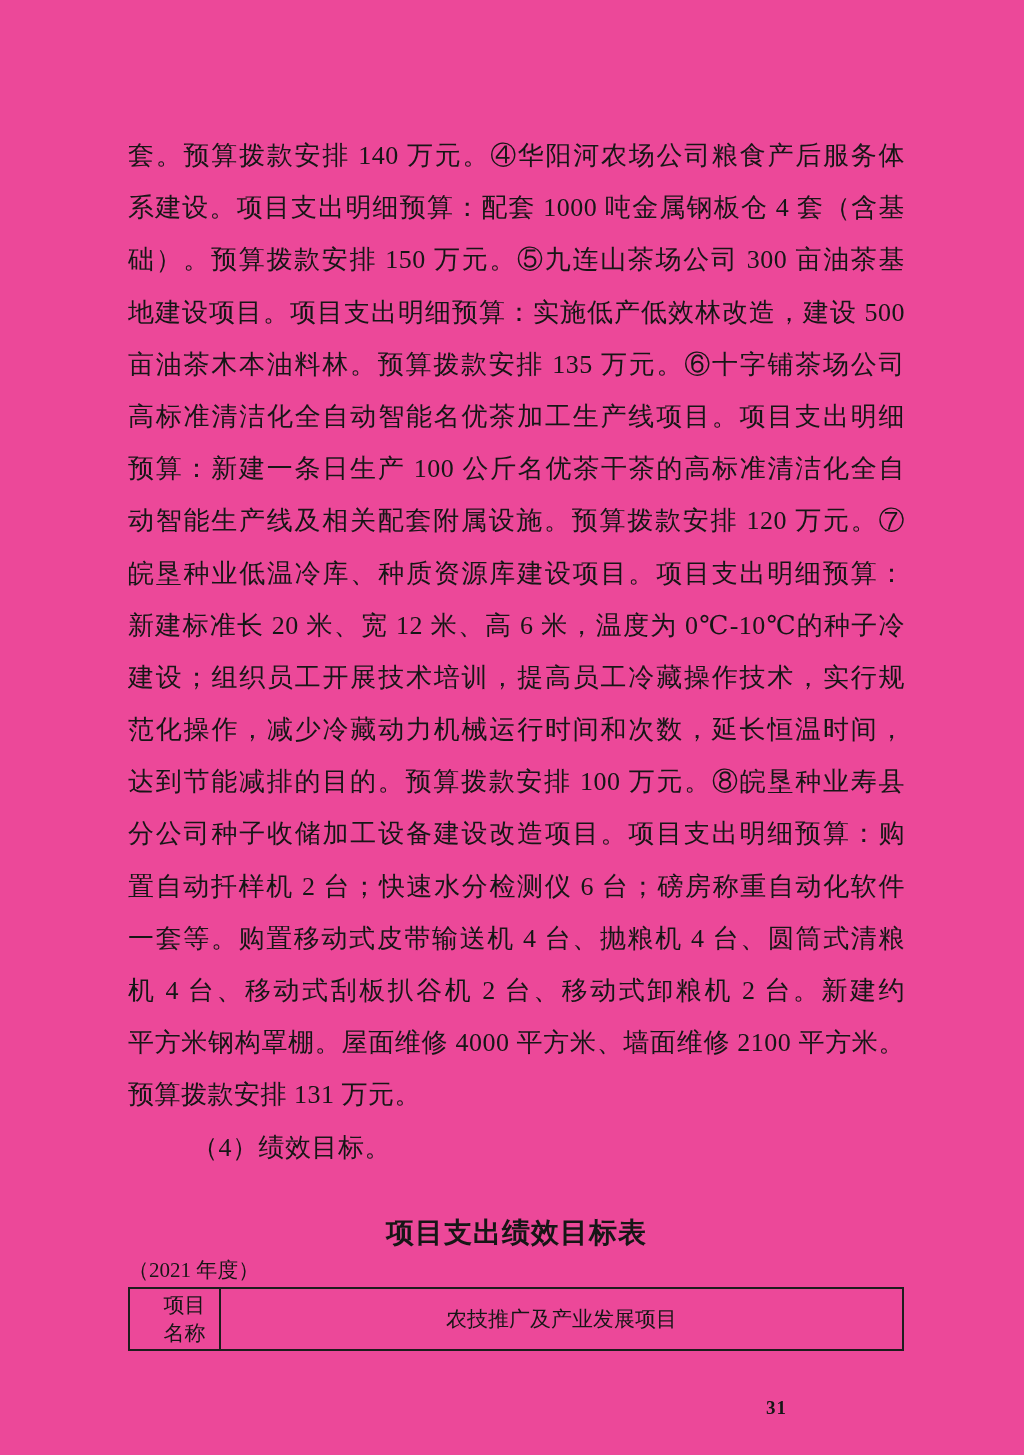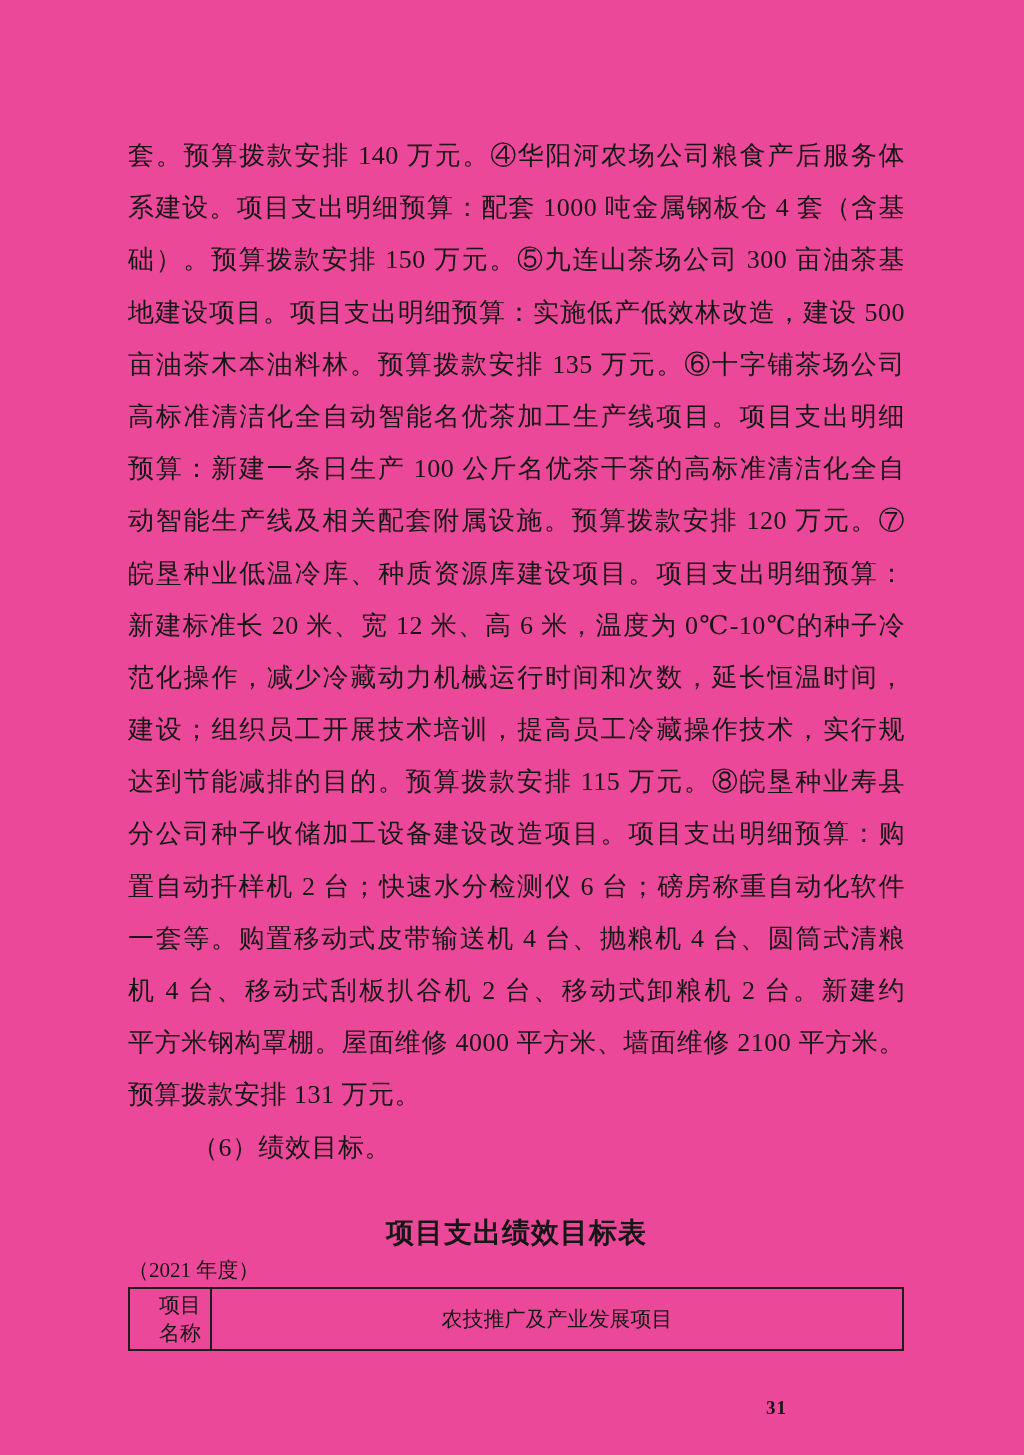--- a/index.html
+++ b/index.html
@@ -67,21 +67,21 @@
     table-layout: fixed;
   }
   .perf-table td {
     border: 2px solid #1d1d1d;
     height: 40px;
     font-size: 21px;
     text-align: center;
     vertical-align: middle;
     padding: 2px 4px;
   }
-  .perf-table td.label-cell { width: 82px; padding-left: 24px; }
+  .perf-table td.label-cell { width: 91px; padding-left: 24px; }
   .page-number {
     position: absolute;
     left: 766px;
     top: 1397px;
     font-size: 19px;
     font-weight: bold;
     letter-spacing: 1px;
   }
 </style>
 </head>
@@ -93,30 +93,30 @@
     <div class="line">套。预算拨款安排 140 万元。④华阳河农场公司粮食产后服务体</div>
     <div class="line">系建设。项目支出明细预算：配套 1000 吨金属钢板仓 4 套（含基</div>
     <div class="line">础）。预算拨款安排 150 万元。⑤九连山茶场公司 300 亩油茶基</div>
     <div class="line">地建设项目。项目支出明细预算：实施低产低效林改造，建设 500</div>
     <div class="line">亩油茶木本油料林。预算拨款安排 135 万元。⑥十字铺茶场公司</div>
     <div class="line">高标准清洁化全自动智能名优茶加工生产线项目。项目支出明细</div>
     <div class="line">预算：新建一条日生产 100 公斤名优茶干茶的高标准清洁化全自</div>
     <div class="line">动智能生产线及相关配套附属设施。预算拨款安排 120 万元。⑦</div>
     <div class="line">皖垦种业低温冷库、种质资源库建设项目。项目支出明细预算：</div>
     <div class="line">新建标准长 20 米、宽 12 米、高 6 米，温度为 0℃-10℃的种子冷</div>
+    <div class="line">建设；组织员工开展技术培训，提高员工冷藏操作技术，实行规</div>
     <div class="line">范化操作，减少冷藏动力机械运行时间和次数，延长恒温时间，</div>
-    <div class="line">建设；组织员工开展技术培训，提高员工冷藏操作技术，实行规</div>
-    <div class="line">达到节能减排的目的。预算拨款安排 115 万元。⑧皖垦种业寿县</div>
+    <div class="line">达到节能减排的目的。预算拨款安排 100 万元。⑧皖垦种业寿县</div>
     <div class="line">分公司种子收储加工设备建设改造项目。项目支出明细预算：购</div>
     <div class="line">置自动扦样机 2 台；快速水分检测仪 6 台；磅房称重自动化软件</div>
     <div class="line">一套等。购置移动式皮带输送机 4 台、抛粮机 4 台、圆筒式清粮</div>
     <div class="line">机 4 台、移动式刮板扒谷机 2 台、移动式卸粮机 2 台。新建约 1800</div>
     <div class="line">平方米钢构罩棚。屋面维修 4000 平方米、墙面维修 2100 平方米。</div>
     <div class="line flush">预算拨款安排 131 万元。</div>
-    <div class="line flush indent">（6）绩效目标。</div>
+    <div class="line flush indent">（4）绩效目标。</div>
   </div>
 
   <div class="table-title">项目支出绩效目标表</div>
 
   <div class="table-subtitle">（2021 年度）</div>
 
   <table class="perf-table">
     <tbody>
         <tr>
       <td class="label-cell">项目名称</td>

